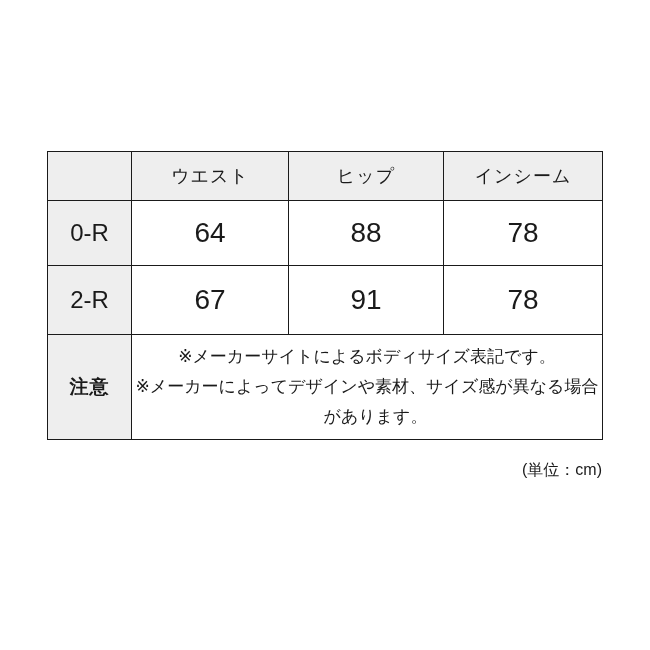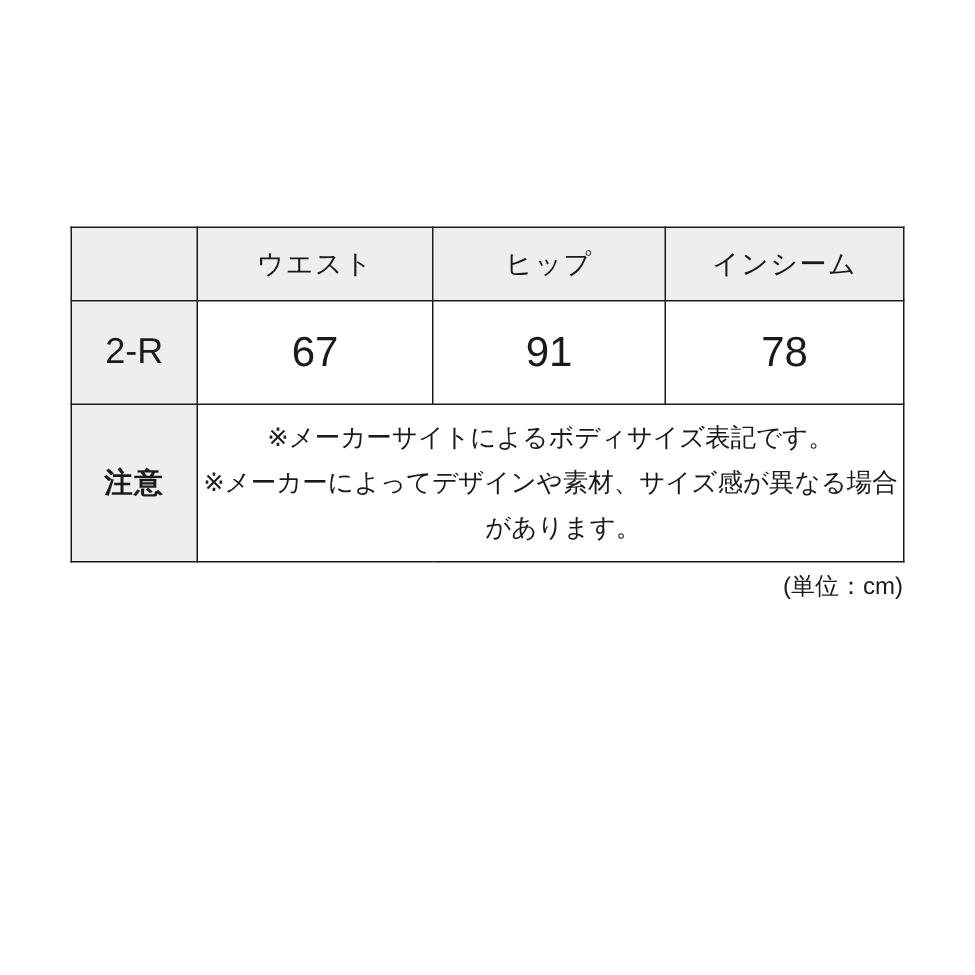--- a/index.html
+++ b/index.html
@@ -68,21 +68,21 @@
     padding: 8px 8px 8px 11px;
   }
   .note-line {
     text-indent: -1em;
     padding-left: 1em;
   }
   .unit-label {
     width: 555px;
     text-align: right;
     font-size: 16px;
-    margin-top: 6px;
+    margin-top: 20px;
   }
 </style>
 </head>
 <body>
 
 <div class="stage">
   <table class="size-table">
     <colgroup>
       <col class="c0">
         <col class="c1">
@@ -91,20 +91,26 @@
     </colgroup>
 
     <tbody>
         <tr class="r-head">
       <td class="shade"></td>
       <td class="shade head-cell">ウエスト</td>
       <td class="shade head-cell">ヒップ</td>
       <td class="shade head-cell">インシーム</td>
     </tr>
 
+    <tr class="r-data1">
+      <td class="shade label-cell">0-R</td>
+      <td class="num-cell">64</td>
+      <td class="num-cell">88</td>
+      <td class="num-cell">78</td>
+    </tr>
 
     <tr class="r-data2">
       <td class="shade label-cell">2-R</td>
       <td class="num-cell">67</td>
       <td class="num-cell">91</td>
       <td class="num-cell">78</td>
     </tr>
 
 
     <tr class="r-notes">

